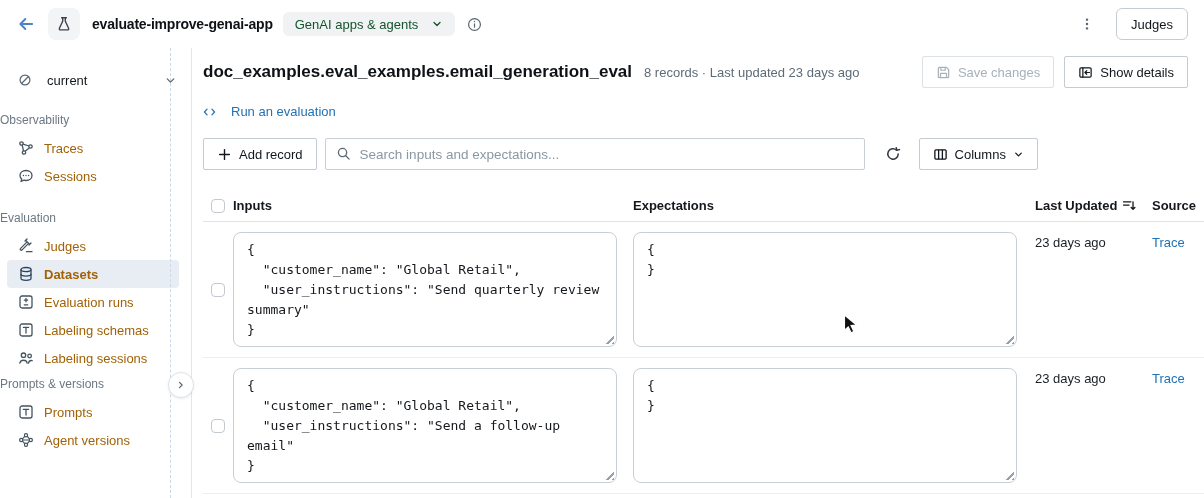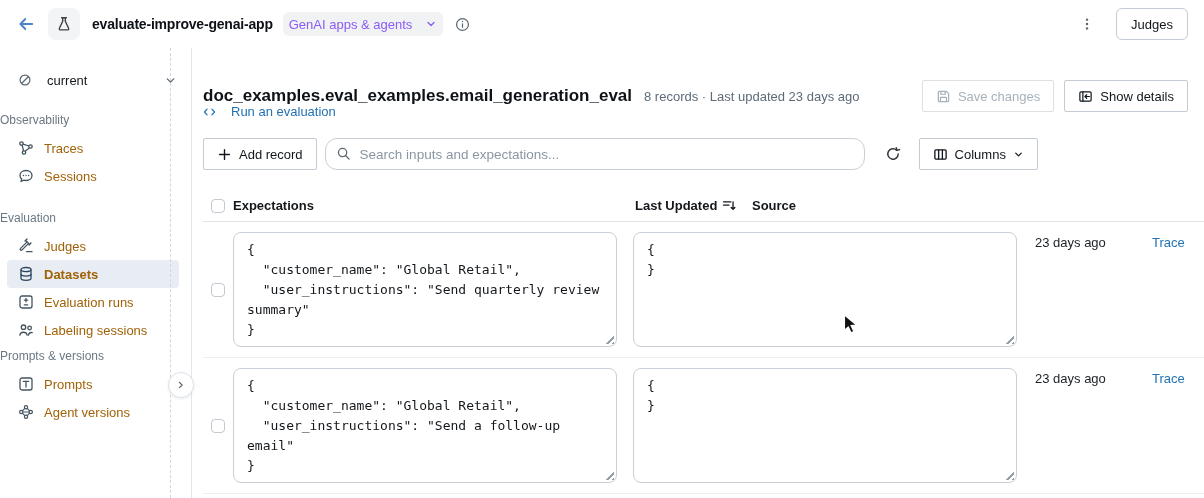--- a/index.html
+++ b/index.html
@@ -5,21 +5,21 @@
   * { margin:0; padding:0; box-sizing:border-box; }
   html,body { background:#fff; }
   body { font-family:"Liberation Sans", sans-serif; color:#11171C; }
   .app { position:relative; width:1204px; height:498px; overflow:hidden; background:#fff; }
 
   
   .topbar { position:absolute; top:0; left:0; right:0; height:48px; display:flex; align-items:center; padding:0 16px 0 14px; background:#fff; }
   .back-btn { width:24px; height:24px; border:none; background:none; display:flex; align-items:center; justify-content:center; cursor:pointer; color:#4C83C9; }
   .exp-icon-box { width:32px; height:32px; margin-left:10px; border-radius:8px; background:#F2F4F6; display:flex; align-items:center; justify-content:center; color:#3B4248; }
   .app-title { margin-left:12px; font-size:14px; font-weight:700; color:#0E1216; letter-spacing:-0.2px; }
-  .context-pill { margin-left:10px; height:24px; display:flex; align-items:center; gap:13px; background:#F0F2F4; border:none; border-radius:6px; padding:0 6px; font-size:13px; color:#8b5cf6; cursor:pointer; font-family:inherit; }
+  .context-pill { margin-left:10px; height:24px; display:flex; align-items:center; gap:13px; background:#F0F2F4; border:none; border-radius:6px; padding:0 12px; font-size:13px; color:#14532d; cursor:pointer; font-family:inherit; }
   .info-btn { margin-left:8px; width:22px; height:22px; border:none; background:none; color:#5C6770; display:flex; align-items:center; justify-content:center; cursor:pointer; }
   .topbar-spacer { flex:1; }
   .kebab-btn { width:26px; height:26px; border:none; background:none; color:#5C6770; display:flex; align-items:center; justify-content:center; cursor:pointer; margin-right:16px; }
   .share-btn { height:32px; padding:0 14px; border:1px solid #C4CBD2; border-radius:6px; background:#fff; font-size:13px; font-weight:500; color:#11171C; cursor:pointer; font-family:inherit; }
 
   
   .sidebar { position:absolute; top:48px; left:0; bottom:0; width:192px; border-right:1px solid #E2E7EC; background:#fff; padding-top:20px; }
   .sidebar::before { content:""; position:absolute; top:0; bottom:0; left:170px; border-left:1px dashed #CBD8E6; }
   .version-row { display:flex; align-items:center; gap:15px; height:24px; margin:0 14px 0 7px; padding-left:11px; cursor:pointer; }
   .version-row .vlabel { font-size:13px; color:#11171C; }
@@ -27,33 +27,33 @@
   .section-label { margin:20px 0 6px 0; padding-left:0; font-size:12px; color:#6B7884; height:16px; line-height:16px; }
   .section-label.tight { margin-top:4px; }
   .nav-item { display:flex; align-items:center; gap:10px; height:28px; margin:0 12px 0 7px; padding-left:11px; border-radius:4px; font-size:13px; color:#a16207; cursor:pointer; }
   .nav-item .nicon { width:16px; height:16px; display:flex; align-items:center; justify-content:center; color:#44545F; flex:none; }
   .nav-item.selected { background:#E7EDF3; font-weight:700; }
   .nav-item.selected .nicon { color:#2C4360; }
   .collapse-btn { position:absolute; top:324px; left:168px; width:26px; height:26px; border-radius:50%; background:#fff; border:1px solid #DCE3E9; box-shadow:0 1px 3px rgba(0,0,0,.08); display:flex; align-items:center; justify-content:center; color:#5C6770; cursor:pointer; z-index:5; }
 
   
   .main { position:absolute; top:48px; left:193px; right:0; bottom:0; background:#fff; }
-  .title-row { position:absolute; top:32px; left:10px; right:16px; display:flex; align-items:center; }
+  .title-row { position:absolute; top:8px; left:10px; right:16px; display:flex; align-items:center; }
   .dataset-title { font-size:17px; font-weight:700; color:#0E1216; }
   .dataset-meta { margin-left:12px; font-size:13px; color:#5E6B77; white-space:nowrap; }
   .title-actions { margin-left:auto; display:flex; gap:10px; }
   .btn { height:32px; display:flex; align-items:center; gap:7px; padding:0 13px; border:1px solid #C4CBD2; border-radius:2px; background:#fff; font-size:13px; font-weight:500; color:#11171C; cursor:pointer; font-family:inherit; }
   .btn.disabled { color:#A7B1BA; border-color:#DCE1E6; cursor:default; }
   .btn .bicon { display:flex; }
 
   .run-link { position:absolute; top:56px; left:10px; display:flex; align-items:center; gap:15px; font-size:13px; color:#2272B4; text-decoration:none; cursor:pointer; }
 
   .toolbar { position:absolute; top:90px; left:10px; display:flex; align-items:center; }
   .search-wrap { position:relative; margin-left:8px; }
-  .search-input { width:540px; height:32px; border:1px solid #C9CFD6; border-radius:12px; padding:0 10px 0 34px; font-size:13.5px; color:#b91c1c; font-family:inherit; outline:none; background:#fff; }
+  .search-input { width:540px; height:32px; border:1px solid #C9CFD6; border-radius:2px; padding:0 10px 0 34px; font-size:13.5px; color:#b91c1c; font-family:inherit; outline:none; background:#fff; }
   .search-input::placeholder { color:#8A97A3; }
   .search-icon-pos { position:absolute; left:11px; top:8px; color:#5C6770; pointer-events:none; }
   .refresh-btn { margin-left:14px; width:28px; height:28px; border:none; background:none; color:#33393F; display:flex; align-items:center; justify-content:center; cursor:pointer; }
   .columns-btn { margin-left:12px; }
 
   
   .table { position:absolute; top:142px; left:10px; right:0; }
   .thead { display:flex; align-items:center; height:32px; border-bottom:1px solid #DFE4E9; }
   .th { font-size:13px; font-weight:700; color:#14181C; }
   .col-check { width:30px; padding-left:8px; flex:none; display:flex; align-items:center; }
@@ -193,20 +193,29 @@
         <svg width="16" height="16" viewBox="0 0 16 16" fill="none" stroke="currentColor" stroke-width="1.3" stroke-linecap="round">
             <rect x="2" y="2" width="12" height="12" rx="2"></rect>
             <path d="M8 4.4v3.4M6.3 6.1h3.4M6.3 10.8h3.4"></path>
           </svg>
       </span>
       <span>Evaluation runs</span>
     </div>
     <div class="nav-item">
       <span class="nicon">
         <svg width="16" height="16" viewBox="0 0 16 16" fill="none" stroke="currentColor" stroke-width="1.3" stroke-linecap="round">
+            <rect x="2" y="2" width="12" height="12" rx="2"></rect>
+            <path d="M5.4 5.4h5.2M8 5.4v5.6"></path>
+          </svg>
+      </span>
+      <span>Labeling schemas</span>
+    </div>
+    <div class="nav-item">
+      <span class="nicon">
+        <svg width="16" height="16" viewBox="0 0 16 16" fill="none" stroke="currentColor" stroke-width="1.3" stroke-linecap="round">
             <circle cx="5.5" cy="5.2" r="2.2"></circle>
             <path d="M1.8 13.2a3.8 3.8 0 0 1 7.4 0"></path>
             <circle cx="11.6" cy="6" r="1.8"></circle>
             <path d="M10.5 13.2a3.2 3.2 0 0 1 3.7-2.6"></path>
           </svg>
       </span>
       <span>Labeling sessions</span>
     </div>
 
     <div class="section-label tight">Prompts &amp; versions</div>
@@ -321,20 +330,21 @@
             </svg>
         </span>
       </button>
     </div>
 
     <div class="table">
       <div class="thead">
         <span class="col-check">
           <span class="checkbox"></span>
         </span>
+        <span class="th col-inputs">Inputs</span>
         <span class="th col-expect">Expectations</span>
         <span class="th col-updated">
           <span>Last Updated</span>
           <span>
             <svg width="15" height="13" viewBox="0 0 16 14" fill="none" stroke="currentColor" stroke-width="1.4" stroke-linecap="round" stroke-linejoin="round">
                 <path d="M1.5 3h8M1.5 6.5h6M11.8 3v8M9.8 9.1l2 2 2-2"></path>
               </svg>
           </span>
         </span>
         <span class="th col-source">Source</span>

